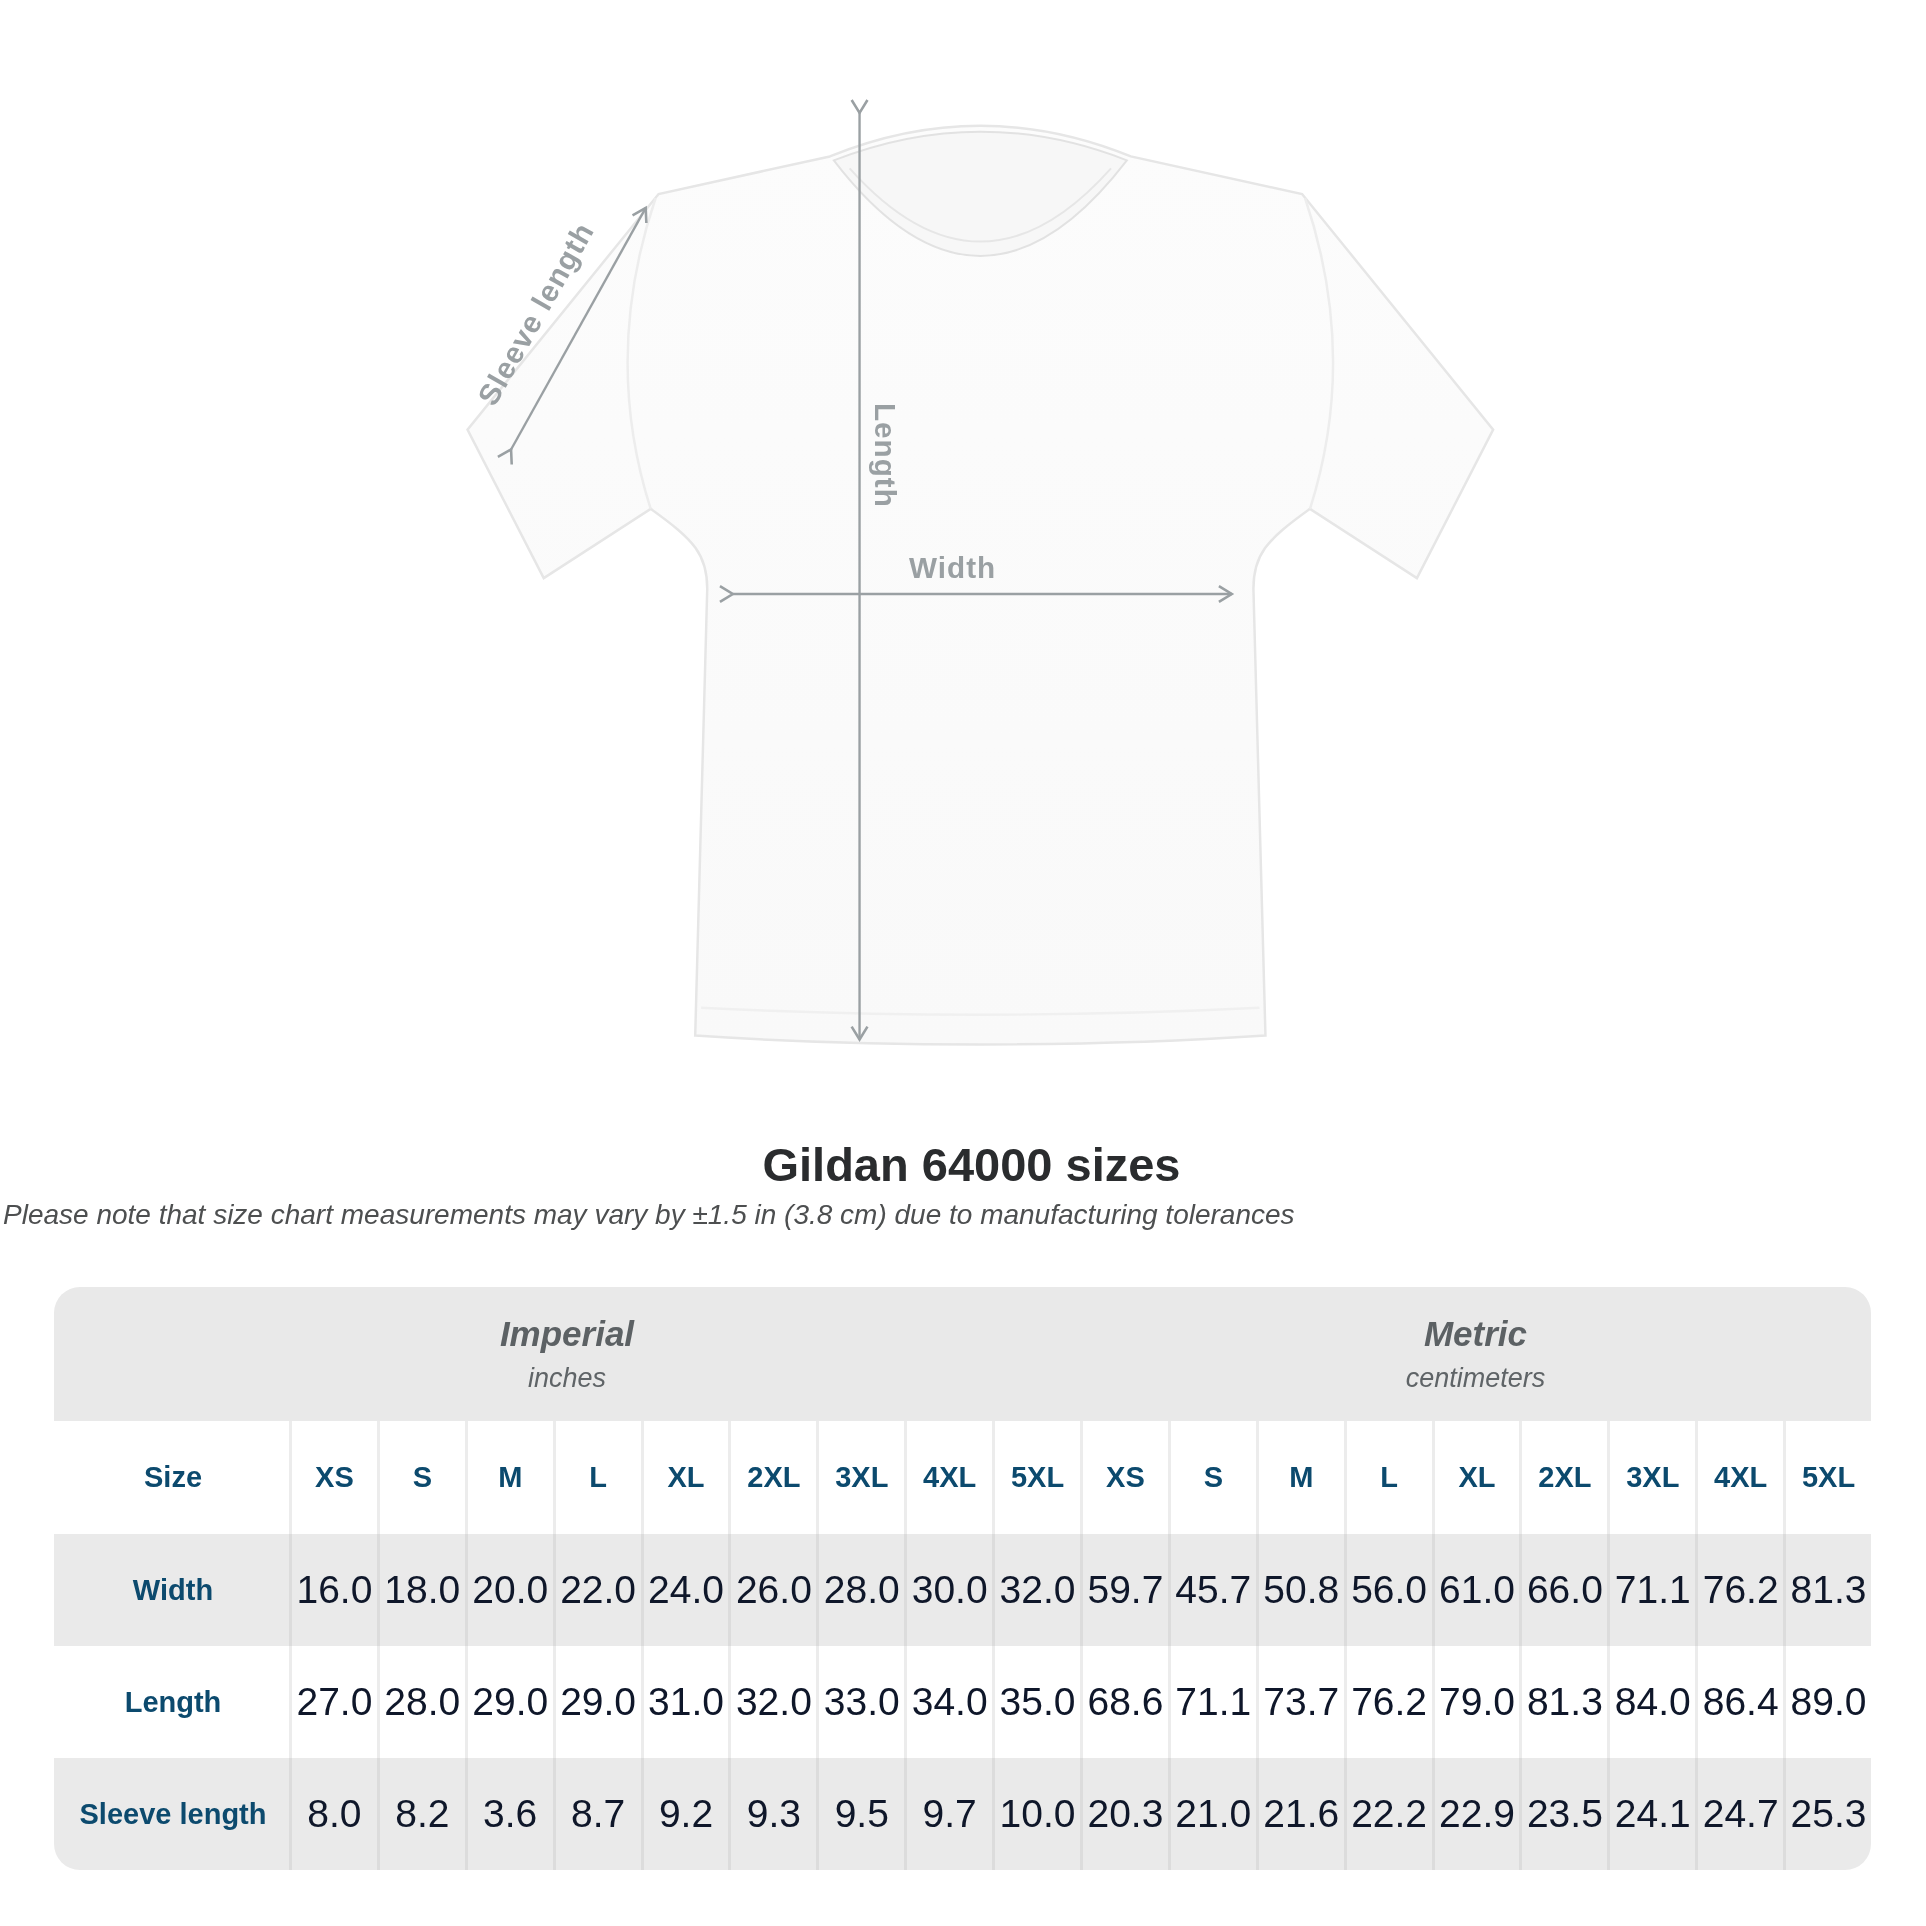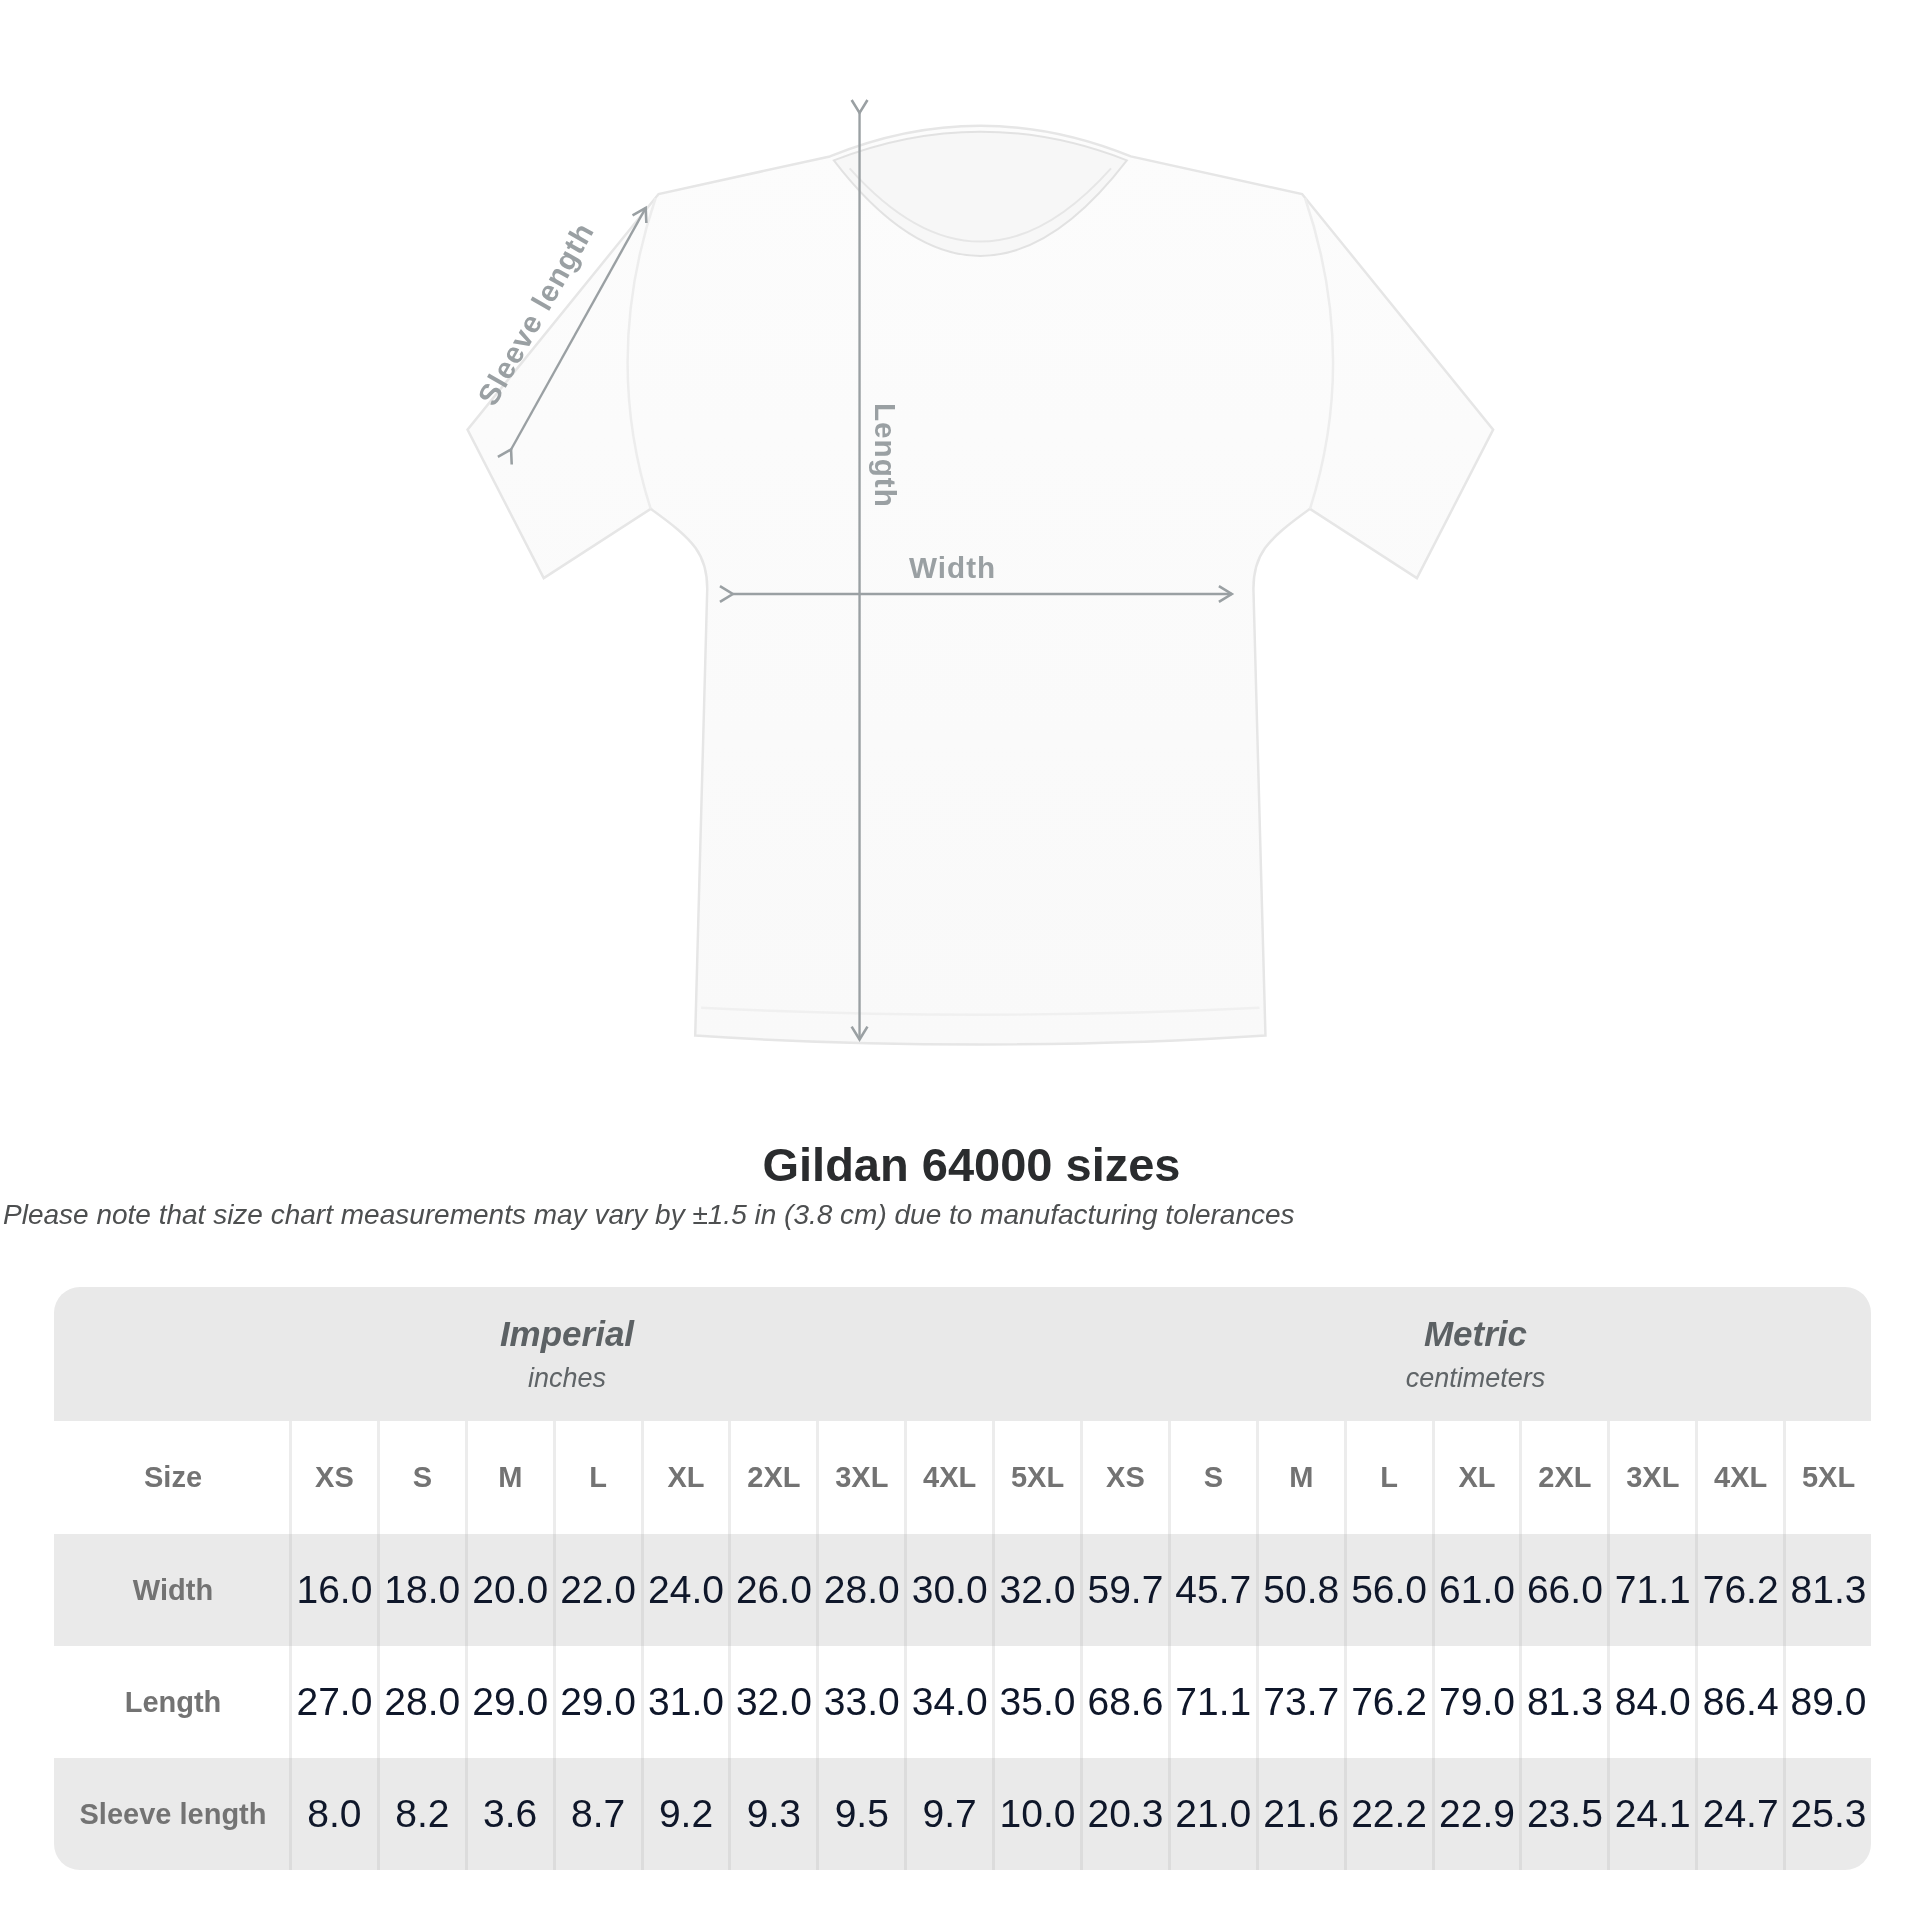--- a/index.html
+++ b/index.html
@@ -24,21 +24,21 @@
   .group-metric{grid-column:11 / 20;}
   .g-label{font-size:35px;font-weight:bold;font-style:italic;color:#5c6164;}
   .g-sub{font-size:27px;font-style:italic;color:#5f6467;}
 
   .trow{display:grid;grid-template-columns:235px repeat(18,1fr);height:112px;background:#ffffff;}
   .size-row{height:113px;}
   .row-gray{background:#eaeaea;}
   .cell{display:flex;align-items:center;justify-content:center;border-left:3px solid transparent;}
   .trow .cell:nth-child(n+2){border-left-color:#ececec;}
   .row-gray .cell:nth-child(n+2){border-left-color:#dcdcdc;}
-  .label-cell,.size-cell{font-weight:bold;color:#737373;font-size:29px;}
+  .label-cell,.size-cell{font-weight:bold;color:#0c4a6e;font-size:29px;}
   .val-cell{color:#0f172a;font-size:39px;}
 </style>
 </head>
 <body>
 
 <div class="stage">
 
   <svg class="diagram" viewBox="0 0 1946 1100">
     <defs>
       <marker id="ah" markerUnits="userSpaceOnUse" markerWidth="34" markerHeight="34" refX="0" refY="0" orient="auto" viewBox="-17 -17 34 34">

